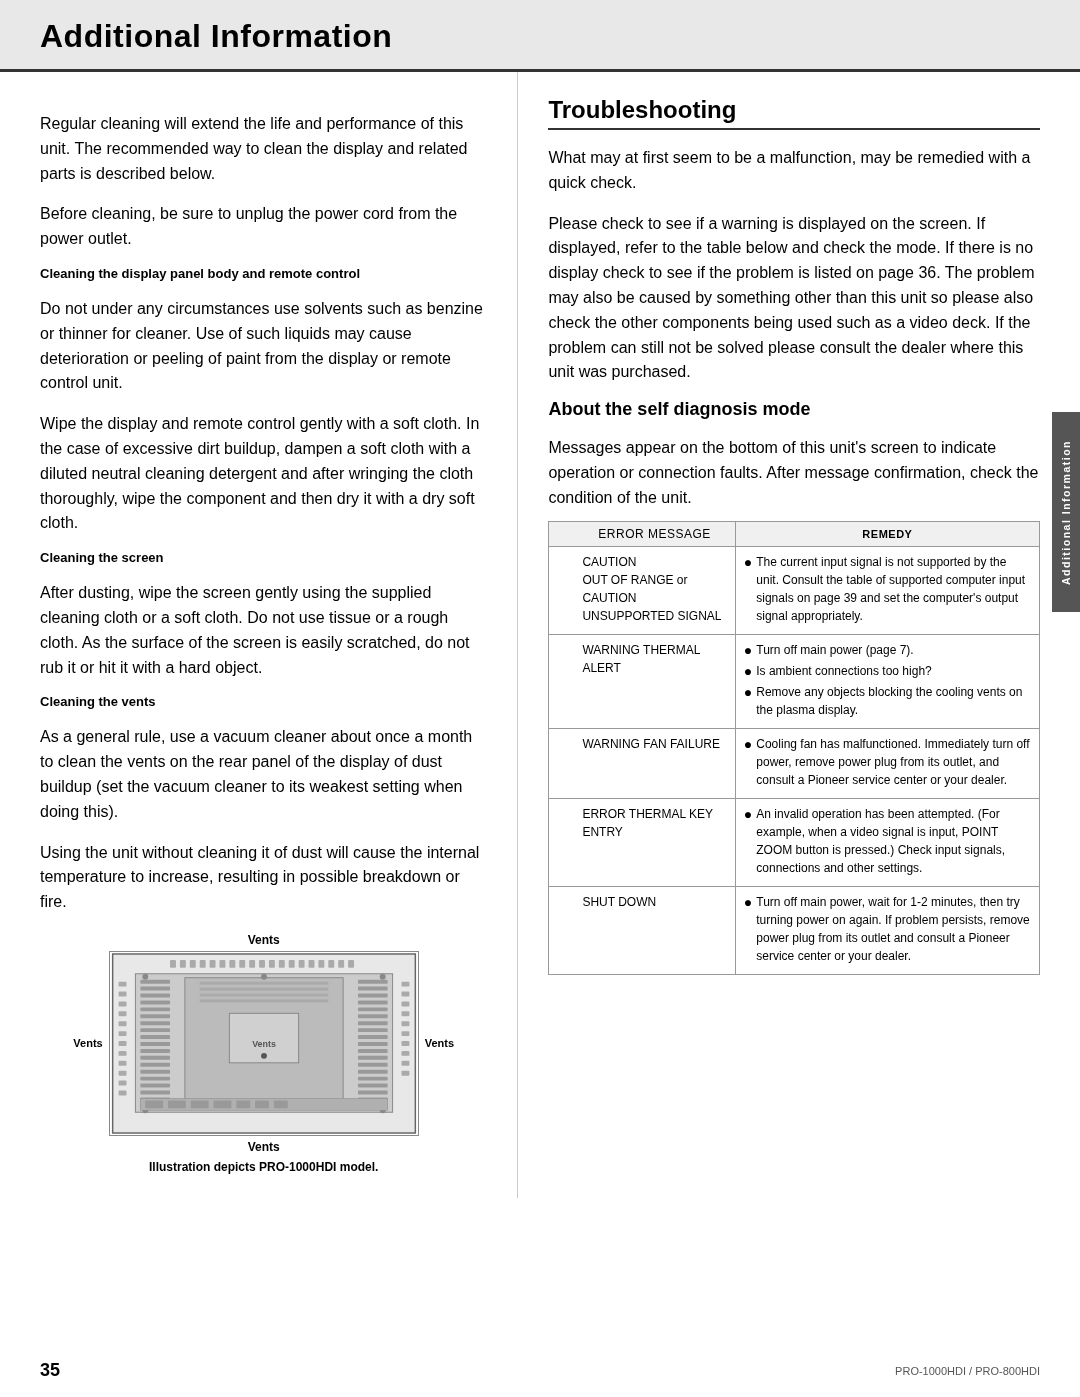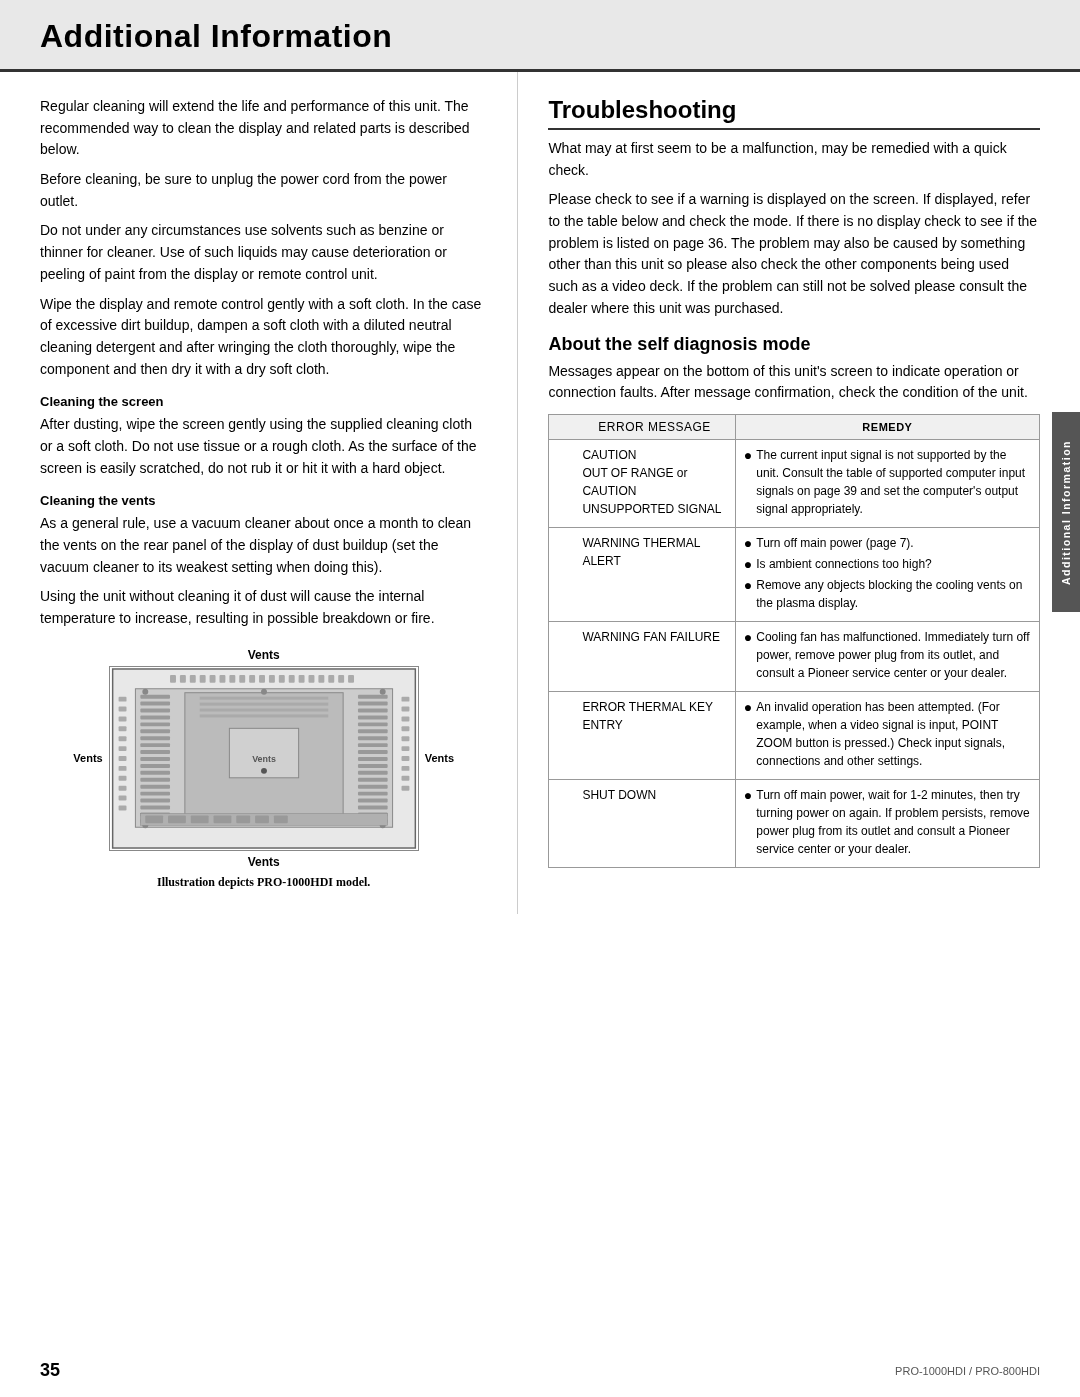--- a/index.html
+++ b/index.html
@@ -57,23 +57,24 @@
     }
 
     .subsection-title {
       font-size: 13px;
       font-weight: bold;
       margin-top: 14px;
       margin-bottom: 5px;
     }
 
     p {
-      font-size: 14px;
+      font-size: 16px;
       line-height: 1.55;
       margin-bottom: 8px;
+      margin-top: 16px;
     }
 
     
     .illustration-area {
       margin-top: 18px;
       text-align: center;
       position: relative;
     }
 
     .illustration-label-top {
@@ -88,21 +89,20 @@
       font-weight: bold;
       text-align: center;
       margin-top: 4px;
     }
 
     .illustration-caption {
       font-size: 12px;
       font-weight: bold;
       text-align: center;
       margin-top: 6px;
-      font-family: Liberation Serif, serif;
     }
 
     
     .illustration-wrapper {
       display: flex;
       align-items: center;
       justify-content: center;
       position: relative;
     }
 
@@ -211,20 +211,21 @@
 <div class="page-header">
   <h1>Additional Information</h1>
 </div>
 
 <div class="main-content">
 
   <div class="left-column">
     <p>Regular cleaning will extend the life and performance of this unit. The recommended way to clean the display and related parts is described below.</p>
     <p>Before cleaning, be sure to unplug the power cord from the power outlet.</p>
 
+    <div class="subsection-title">Cleaning the display panel body and remote control</div>
     <p>Do not under any circumstances use solvents such as benzine or thinner for cleaner. Use of such liquids may cause deterioration or peeling of paint from the display or remote control unit.</p>
     <p>Wipe the display and remote control gently with a soft cloth. In the case of excessive dirt buildup, dampen a soft cloth with a diluted neutral cleaning detergent and after wringing the cloth thoroughly, wipe the component and then dry it with a dry soft cloth.</p>
 
     <div class="subsection-title">Cleaning the screen</div>
     <p>After dusting, wipe the screen gently using the supplied cleaning cloth or a soft cloth. Do not use tissue or a rough cloth. As the surface of the screen is easily scratched, do not rub it or hit it with a hard object.</p>
 
     <div class="subsection-title">Cleaning the vents</div>
     <p>As a general rule, use a vacuum cleaner about once a month to clean the vents on the rear panel of the display of dust buildup (set the vacuum cleaner to its weakest setting when doing this).</p>
     <p>Using the unit without cleaning it of dust will cause the internal temperature to increase, resulting in possible breakdown or fire.</p>
 

